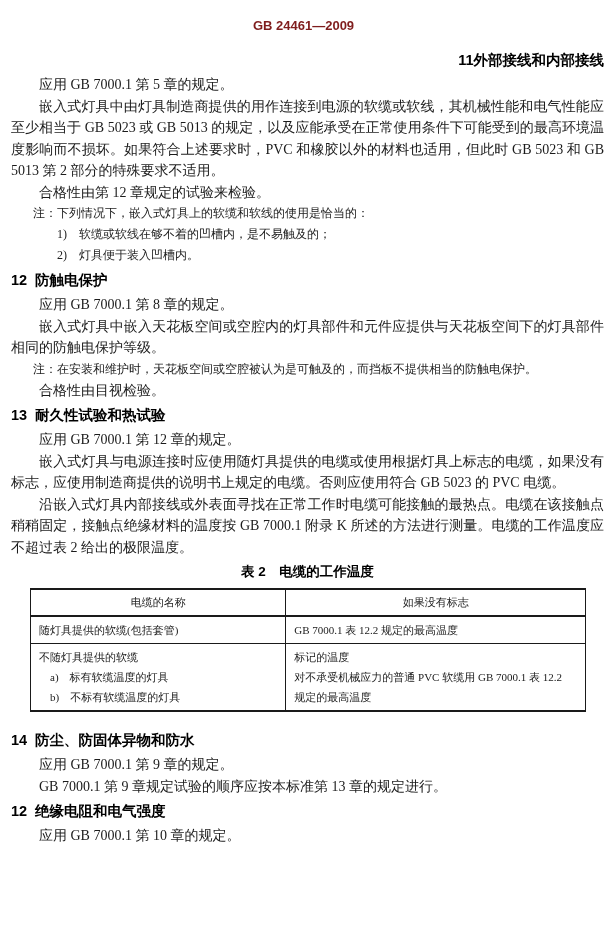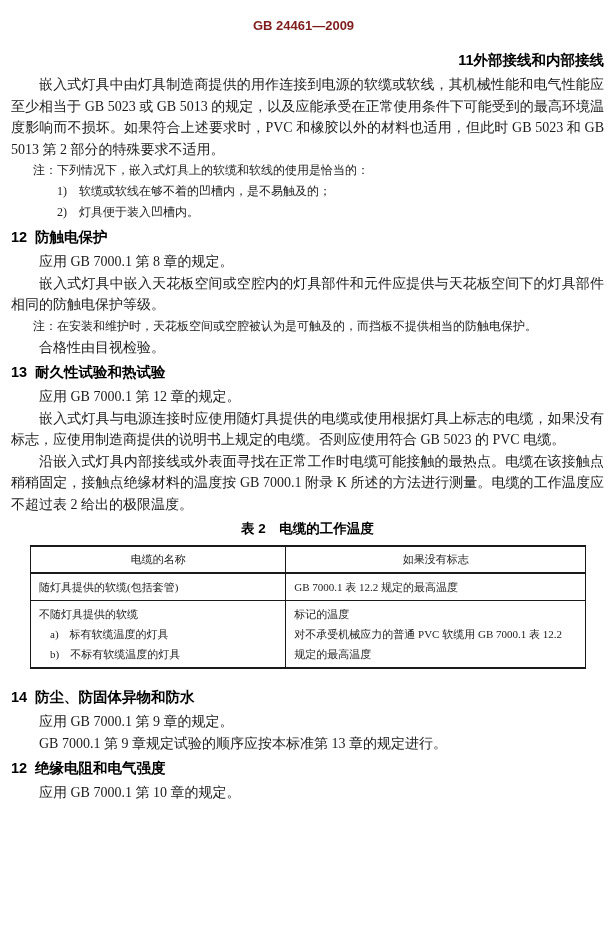--- a/index.html
+++ b/index.html
@@ -96,21 +96,23 @@
 <div class="page">
 
   <div class="doc-header">
     <span>GB 24461—2009</span>
   </div>
 
   <div>
     <h2 class="section-heading first">
       <span class="section-num">11</span><span>外部接线和内部接线</span>
     </h2>
+    <p class="body">应用 GB 7000.1 第 5 章的规定。</p>
     <p class="body">嵌入式灯具中由灯具制造商提供的用作连接到电源的软缆或软线，其机械性能和电气性能应至少相当于 GB 5023 或 GB 5013 的规定，以及应能承受在正常使用条件下可能受到的最高环境温度影响而不损坏。如果符合上述要求时，PVC 和橡胶以外的材料也适用，但此时 GB 5023 和 GB 5013 第 2 部分的特殊要求不适用。</p>
+    <p class="body">合格性由第 12 章规定的试验来检验。</p>
     <p class="note">注：下列情况下，嵌入式灯具上的软缆和软线的使用是恰当的：</p>
     <p class="list-item">1)　软缆或软线在够不着的凹槽内，是不易触及的；</p>
     <p class="list-item">2)　灯具便于装入凹槽内。</p>
   </div>
 
   <div>
     <h2 class="section-heading">
       <span class="section-num">12</span><span>防触电保护</span>
     </h2>
     <p class="body">应用 GB 7000.1 第 8 章的规定。</p>

